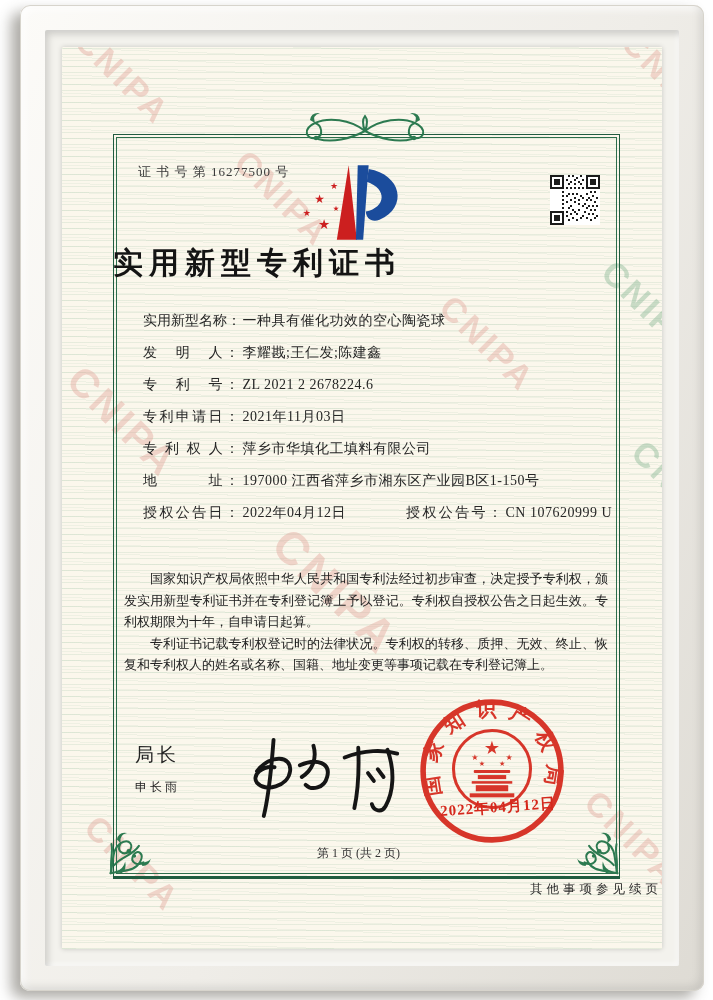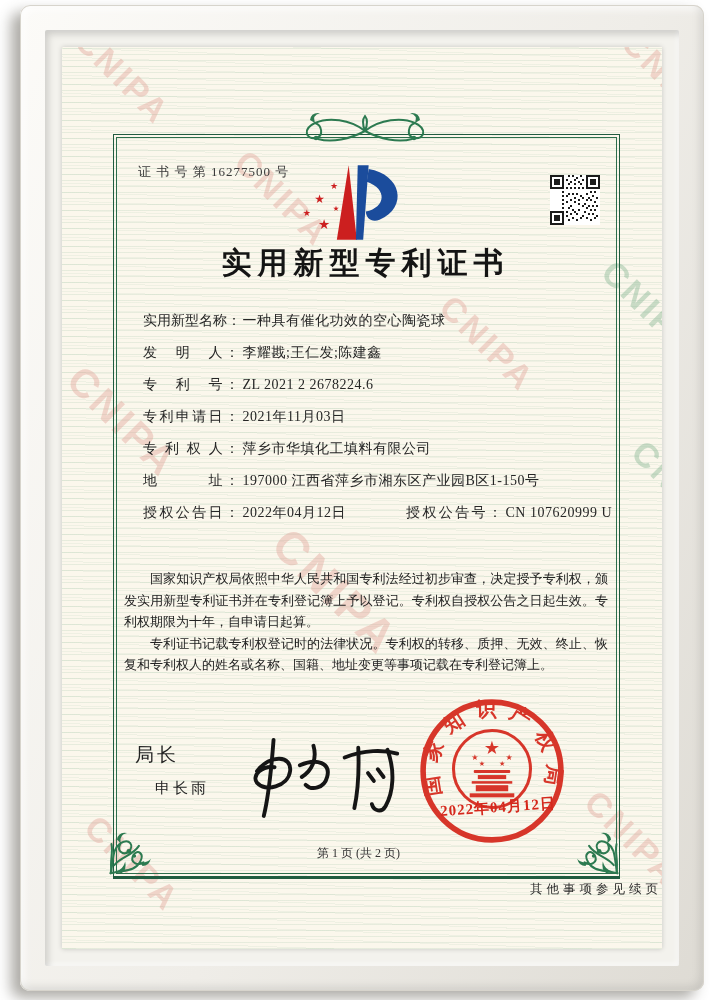--- a/index.html
+++ b/index.html
@@ -51,41 +51,41 @@
   
   .flourish-top{position:absolute;left:208px;top:64px;width:190px;height:40px;z-index:2;}
   .corner{position:absolute;width:64px;height:64px;z-index:2;}
   .corner.bl{left:44px;top:766px;}
   .corner.br{left:496px;top:766px;transform:scaleX(-1);}
   
   .cert-no{position:absolute;left:76px;top:116px;z-index:2;font-size:13px;color:#3a3a3a;letter-spacing:1px;}
   .logo{position:absolute;left:234px;top:110px;width:118px;height:92px;z-index:2;}
   .qr{position:absolute;left:488px;top:128px;width:50px;height:50px;z-index:2;}
   .title{
-    position:absolute;left:51px;top:196px;width:505px;z-index:2;text-align:center;
+    position:absolute;left:51px;top:196px;width:505px;z-index:2;
     font-size:30px;font-weight:bold;letter-spacing:6px;color:#141414;
   }
   
   .fields{position:absolute;left:81px;top:266px;width:460px;z-index:2;font-size:14px;color:#262626;}
   .frow{margin-bottom:16px;line-height:16px;white-space:nowrap;}
   .flabel{
     display:inline-block;width:96px;vertical-align:top;
     text-align:justify;text-align-last:justify;
   }
   .fvalue{display:inline-block;vertical-align:top;letter-spacing:.5px;}
   .gdate{width:160px;}
   
   .body-text{
     position:absolute;left:62px;top:521px;width:484px;z-index:2;
     font-size:13px;line-height:21.6px;color:#222;text-align:justify;
   }
   .body-text p{margin:0;text-indent:2em;}
   
   .sig-title{position:absolute;left:73px;top:695px;z-index:2;font-size:19px;letter-spacing:3px;color:#222;}
-  .sig-name{position:absolute;left:73px;top:732px;z-index:2;font-size:15px;letter-spacing:3px;color:#222;margin-left:20px;}
+  .sig-name{position:absolute;left:73px;top:732px;z-index:2;font-size:12px;letter-spacing:3px;color:#222;}
   .sig-script{position:absolute;left:158px;top:685px;width:185px;height:88px;z-index:2;}
   
   .seal{position:absolute;left:354px;top:648px;width:152px;height:152px;z-index:3;opacity:.93;}
   .seal-date{
     position:absolute;left:358px;top:751px;width:156px;z-index:4;text-align:center;
     color:#d5281c;font-weight:bold;font-size:15px;letter-spacing:1px;transform:rotate(-4deg);
   }
   
   .page-indicator{position:absolute;left:44px;top:798px;width:505px;z-index:2;text-align:center;font-size:12px;color:#333;}
   .footer-note{position:absolute;left:0;top:834px;width:100%;z-index:2;text-align:right;font-size:12.5px;letter-spacing:4px;color:#2a2a2a;}

